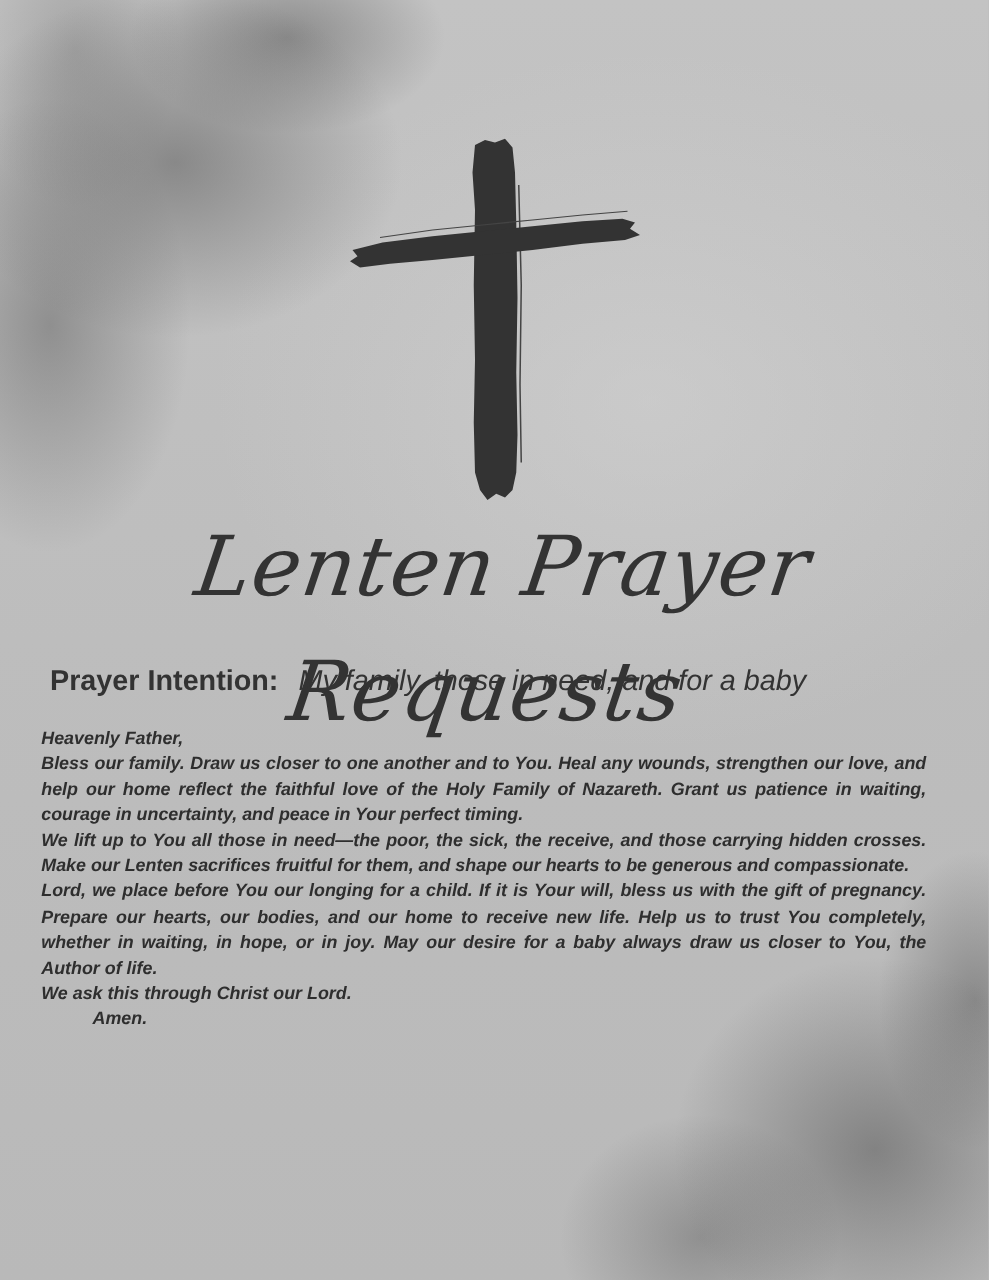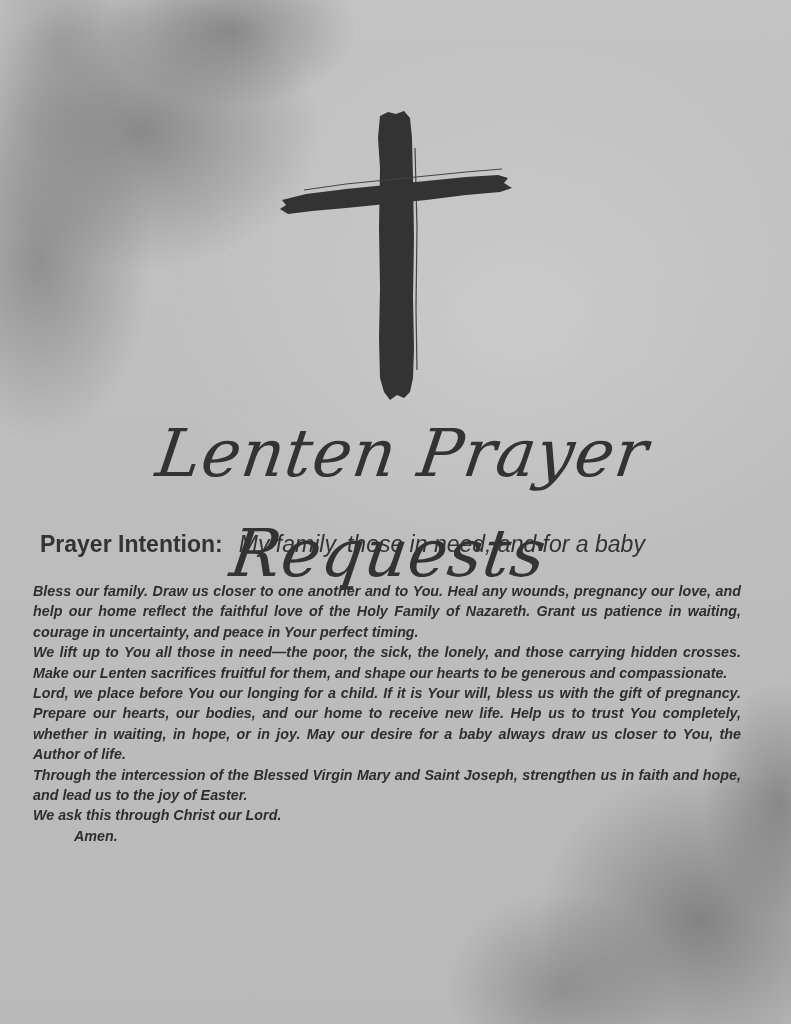--- a/index.html
+++ b/index.html
@@ -108,19 +108,19 @@
   <path d="M28 82 L70 76 L110 72 L150 68 L190 64 L226 61" stroke="#444444" stroke-width="1" fill="none"></path>
 </svg>
 
 <div class="title">Lenten Prayer Requests</div>
 
 <div class="intention">
   <span class="label">Prayer Intention:</span><span class="value">My family, those in need, and for a baby</span>
 </div>
 
 <div class="prayer">
-  <p>Bless our family. Draw us closer to one another and to You. Heal any wounds, pregnancy our love, and help our home reflect the faithful love of the Holy Family of Nazareth. Grant us patience in waiting, courage in uncertainty, and peace in Your perfect timing.</p>
-  <p>We lift up to You all those in need—the poor, the sick, the lonely, and those carrying hidden crosses. Make our Lenten sacrifices fruitful for them, and shape our hearts to be generous and compassionate.</p>
+  <p>Heavenly Father,</p>
+  <p>Bless our family. Draw us closer to one another and to You. Heal any wounds, strengthen our love, and help our home reflect the faithful love of the Holy Family of Nazareth. Grant us patience in waiting, courage in uncertainty, and peace in Your perfect timing.</p>
+  <p>We lift up to You all those in need—the poor, the sick, the receive, and those carrying hidden crosses. Make our Lenten sacrifices fruitful for them, and shape our hearts to be generous and compassionate.</p>
   <p>Lord, we place before You our longing for a child. If it is Your will, bless us with the gift of pregnancy. Prepare our hearts, our bodies, and our home to receive new life. Help us to trust You completely, whether in waiting, in hope, or in joy. May our desire for a baby always draw us closer to You, the Author of life.</p>
-  <p>Through the intercession of the Blessed Virgin Mary and Saint Joseph, strengthen us in faith and hope, and lead us to the joy of Easter.</p>
   <p>We ask this through Christ our Lord.</p>
   <p class="amen">Amen.</p>
 </div>
 
 </body></html>

